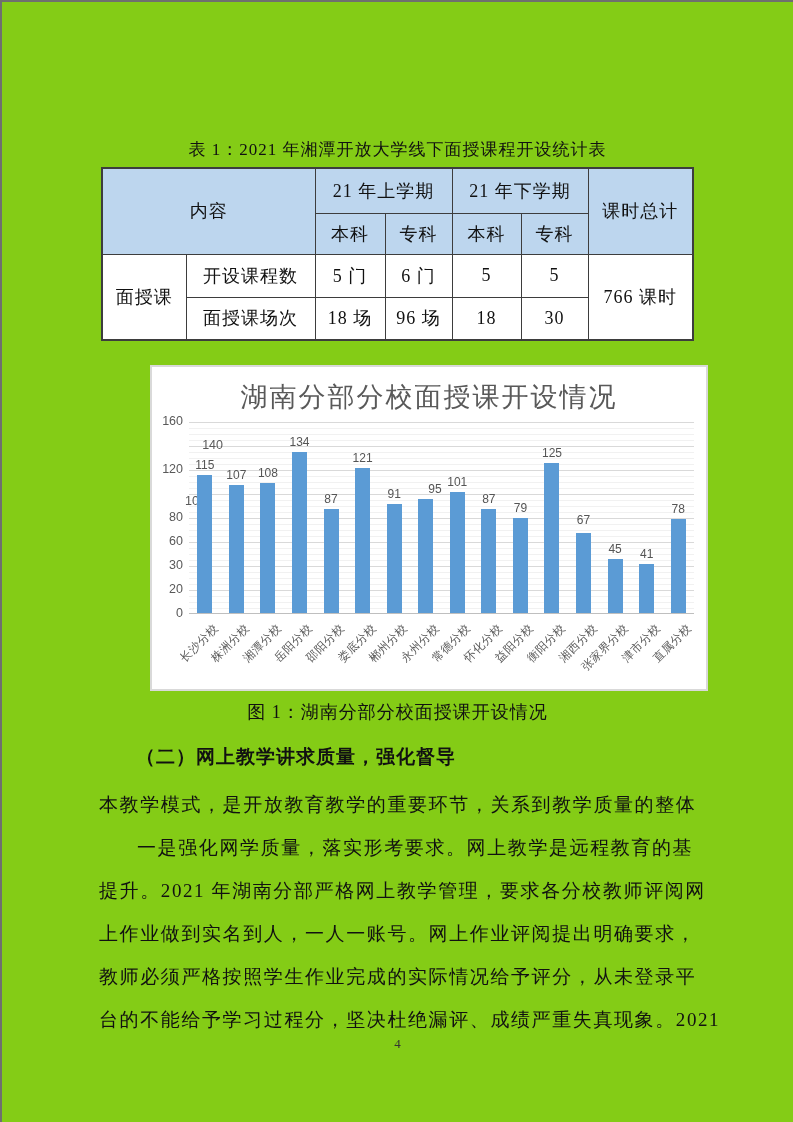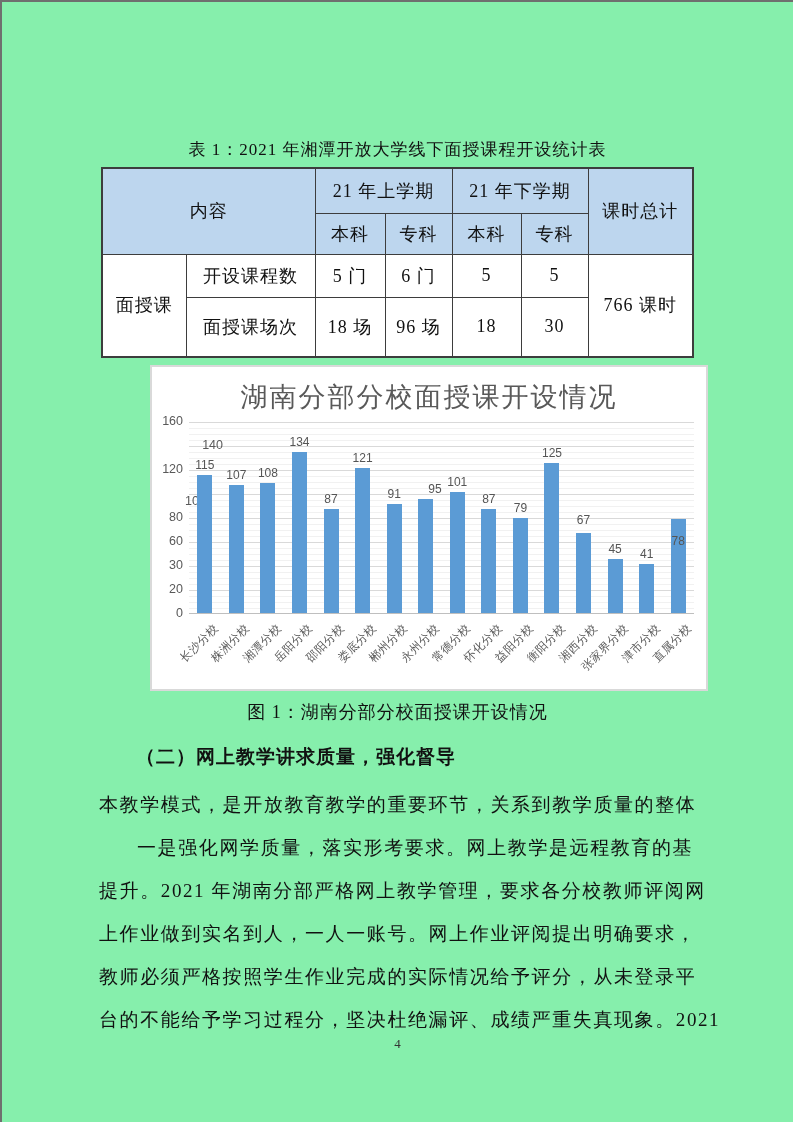--- a/index.html
+++ b/index.html
@@ -1,20 +1,20 @@
 <!DOCTYPE html>
 <html><head>
 <meta charset="utf-8">
 <style>
   * { margin:0; padding:0; box-sizing:border-box; }
   html,body { background:#fff; }
   .page {
     position:relative;
     width:793px; height:1122px;
-    background:#86efac;
+    background:#84cc16;
     border-top:2px solid #6f6f6f;
     border-left:2px solid #6f6f6f;
     font-family:"Liberation Serif", serif;
     color:#111;
     overflow:hidden;
   }
 
   
   .table-title {
     position:absolute; top:136px; left:0; width:100%;
@@ -28,21 +28,21 @@
   table.stats td {
     border:1.6px solid #3d3d3d;
     text-align:center; vertical-align:middle;
     font-size:18px; letter-spacing:1px;
     background:#fff;
   }
   table.stats td.hdr { background:#bdd6ee; }
   tr.r1 td { height:45px; }
   tr.r2 td { height:41px; }
   tr.r3 td { height:43px; }
-  tr.r4 td { height:60px; }
+  tr.r4 td { height:43px; }
 
   
   .chart {
     position:absolute; left:148px; top:363px;
     width:558px; height:326px;
     border:2px solid #d9d9d9;
     background:#fff;
     font-family:"Liberation Sans", sans-serif;
   }
   .chart-title {
@@ -230,21 +230,21 @@
         <div class="bar" style="left: 387.031px; height: 80.4px; background: rgb(91, 155, 213);"></div>
         <span class="val-label" style="left: 369.531px; top: 91px;">67</span>
         <span class="xlab" style="right: 104.469px;">湘西分校</span>
         <div class="bar" style="left: 418.594px; height: 54px; background: rgb(91, 155, 213);"></div>
         <span class="val-label" style="left: 401.094px; top: 120px;">45</span>
         <span class="xlab" style="right: 72.9062px;">张家界分校</span>
         <div class="bar" style="left: 450.156px; height: 49.2px; background: rgb(91, 155, 213);"></div>
         <span class="val-label" style="left: 432.656px; top: 124.8px;">41</span>
         <span class="xlab" style="right: 41.3438px;">津市分校</span>
         <div class="bar" style="left: 481.719px; height: 93.6px; background: rgb(91, 155, 213);"></div>
-        <span class="val-label" style="left: 464.219px; top: 80.4px; margin-top: 32px;">78</span>
+        <span class="val-label" style="left: 464.219px; top: 80.4px;">78</span>
         <span class="xlab" style="right: 9.78125px;">直属分校</span>
       </div>
   </div>
 
   <div class="fig-caption">图 1：湖南分部分校面授课开设情况</div>
 
   <div class="section-heading">（二）网上教学讲求质量，强化督导</div>
 
   <div class="paragraph">
     <div class="line">本教学模式，是开放教育教学的重要环节，关系到教学质量的整体</div>

